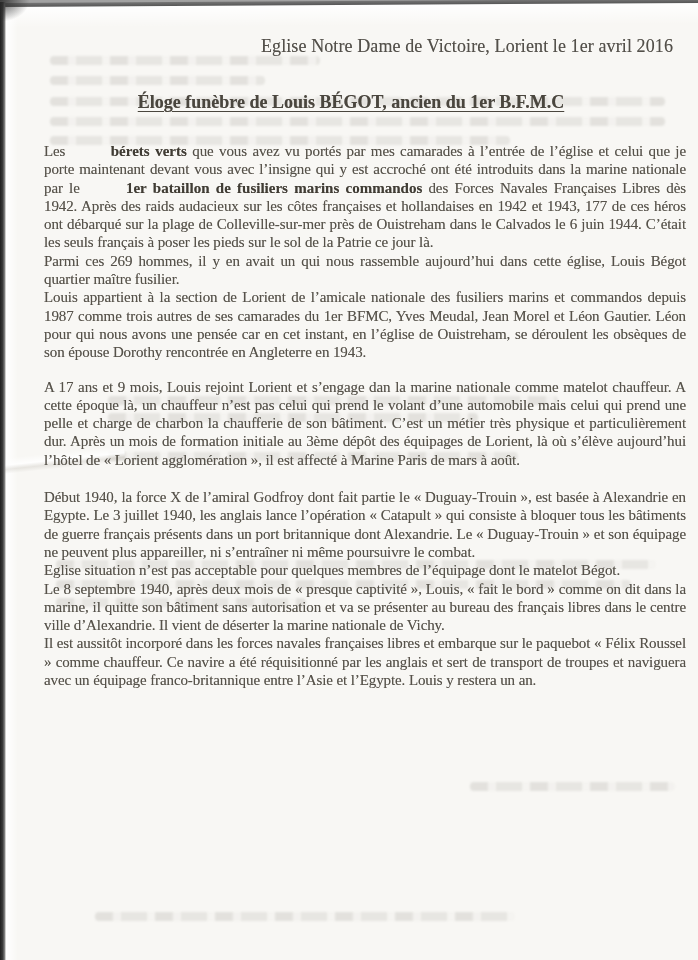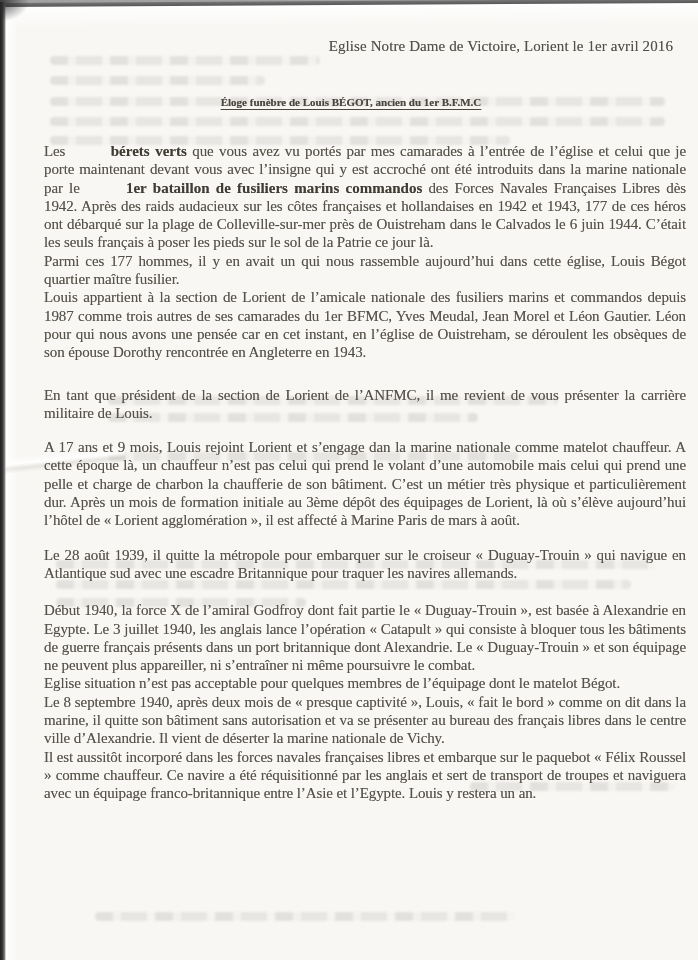--- a/index.html
+++ b/index.html
@@ -43,26 +43,26 @@
     position:absolute; height:9px; border-radius:4px;
     filter:blur(1.3px); opacity:0.5; z-index:1;
     background:repeating-linear-gradient(90deg,
       rgba(128,124,114,0.34) 0 18px, rgba(128,124,114,0.08) 18px 26px,
       rgba(128,124,114,0.28) 26px 52px, rgba(128,124,114,0.05) 52px 60px);
   }
   
   .content { position:absolute; left:44px; top:0; width:642px; z-index:3; }
   .header-line {
     margin-top:37px; text-align:right; padding-right:13px;
-    font-size:15px; line-height:19px; letter-spacing:0.1px;
+    font-size:18px; line-height:19px; letter-spacing:0.1px;
     color:#53504a; text-shadow:0 0 0.6px rgba(83,80,74,0.5);
   }
   .title {
     margin-top:36px; text-align:center; transform:translateX(-14px);
-    font-weight:bold; font-size:11px; line-height:20px; color:#4a463e;
+    font-weight:bold; font-size:18px; line-height:20px; color:#4a463e;
     text-decoration:underline; text-underline-offset:3px; text-decoration-thickness:1.3px;
     text-shadow:0 0 0.6px rgba(74,70,62,0.5);
   }
   .paragraphs { margin-top:30px; }
   p.para {
     margin:0; text-align:justify; font-size:15px; line-height:18.3px;
     letter-spacing:-0.1px; color:#56524a;
     text-shadow:0 0 0.6px rgba(86,82,74,0.5);
   }
   p.para b { color:#403c34; letter-spacing:0;padding-left:40px; }
@@ -93,25 +93,23 @@
       <div class="ghost" style="top: 598px; left: 56px; width: 250px;"></div>
       <div class="ghost" style="top: 782px; left: 470px; width: 205px;"></div>
       <div class="ghost" style="top: 912px; left: 95px; width: 420px;"></div>
     </div>
 
   <div class="content">
     <div class="header-line">Eglise Notre Dame de Victoire, Lorient le 1er avril 2016</div>
     <div class="title">Éloge funèbre de Louis BÉGOT, ancien du 1er B.F.M.C</div>
     <div class="paragraphs">
         <p class="para"><span>Les </span><b>bérets verts</b><span> que vous avez vu portés par mes camarades à l’entrée de l’église et celui que je porte maintenant devant vous avec l’insigne qui y est accroché ont été introduits dans la marine nationale par le </span><b>1er bataillon de fusiliers marins commandos</b><span> des Forces Navales Françaises Libres dès 1942. Après des raids audacieux sur les côtes françaises et hollandaises en 1942 et 1943, 177 de ces héros ont débarqué sur la plage de Colleville-sur-mer près de Ouistreham dans le Calvados le 6 juin 1944. C’était les seuls français à poser les pieds sur le sol de la Patrie ce jour là.</span></p>
-        <p class="para"><span>Parmi ces 177 hommes, il y en avait un qui nous rassemble aujourd’hui dans cette église, Louis Bégot quartier maître fusilier.</span></p>
+        <p class="para"><span>Parmi ces 269 hommes, il y en avait un qui nous rassemble aujourd’hui dans cette église, Louis Bégot quartier maître fusilier.</span></p>
         <p class="para"><span>Louis appartient à la section de Lorient de l’amicale nationale des fusiliers marins et commandos depuis 1987 comme trois autres de ses camarades du 1er BFMC, Yves Meudal, Jean Morel et Léon Gautier. Léon pour qui nous avons une pensée car en cet instant, en l’église de Ouistreham, se déroulent les obsèques de son épouse Dorothy rencontrée en Angleterre en 1943.</span></p>
-        <p class="para" style="margin-top: 24px;"><span>En tant que président de la section de Lorient de l’ANFMC, il me revient de vous présenter la carrière militaire de Louis.</span></p>
         <p class="para" style="margin-top: 16px;"><span>A 17 ans et 9 mois, Louis rejoint Lorient et s’engage dan la marine nationale comme matelot chauffeur. A cette époque là, un chauffeur n’est pas celui qui prend le volant d’une automobile mais celui qui prend une pelle et charge de charbon la chaufferie de son bâtiment. C’est un métier très physique et particulièrement dur. Après un mois de formation initiale au 3ème dépôt des équipages de Lorient, là où s’élève aujourd’hui l’hôtel de « Lorient agglomération », il est affecté à Marine Paris de mars à août.</span></p>
-        <p class="para" style="margin-top: 16px;"><span>Le 28 août 1939, il quitte la métropole pour embarquer sur le croiseur « Duguay-Trouin » qui navigue en Atlantique sud avec une escadre Britannique pour traquer les navires allemands.</span></p>
         <p class="para" style="margin-top: 19px;"><span>Début 1940, la force X de l’amiral Godfroy dont fait partie le « Duguay-Trouin », est basée à Alexandrie en Egypte. Le 3 juillet 1940, les anglais lance l’opération « Catapult » qui consiste à bloquer tous les bâtiments de guerre français présents dans un port britannique dont Alexandrie. Le « Duguay-Trouin » et son équipage ne peuvent plus appareiller, ni s’entraîner ni même poursuivre le combat.</span></p>
         <p class="para"><span>Eglise situation n’est pas acceptable pour quelques membres de l’équipage dont le matelot Bégot.</span></p>
         <p class="para"><span>Le 8 septembre 1940, après deux mois de « presque captivité », Louis, « fait le bord » comme on dit dans la marine, il quitte son bâtiment sans autorisation et va se présenter au bureau des français libres dans le centre ville d’Alexandrie. Il vient de déserter la marine nationale de Vichy.</span></p>
         <p class="para"><span>Il est aussitôt incorporé dans les forces navales françaises libres et embarque sur le paquebot « Félix Roussel » comme chauffeur. Ce navire a été réquisitionné par les anglais et sert de transport de troupes et naviguera avec un équipage franco-britannique entre l’Asie et l’Egypte. Louis y restera un an.</span></p>
       </div>
   </div>
 
 </div>
 
 </body></html>

